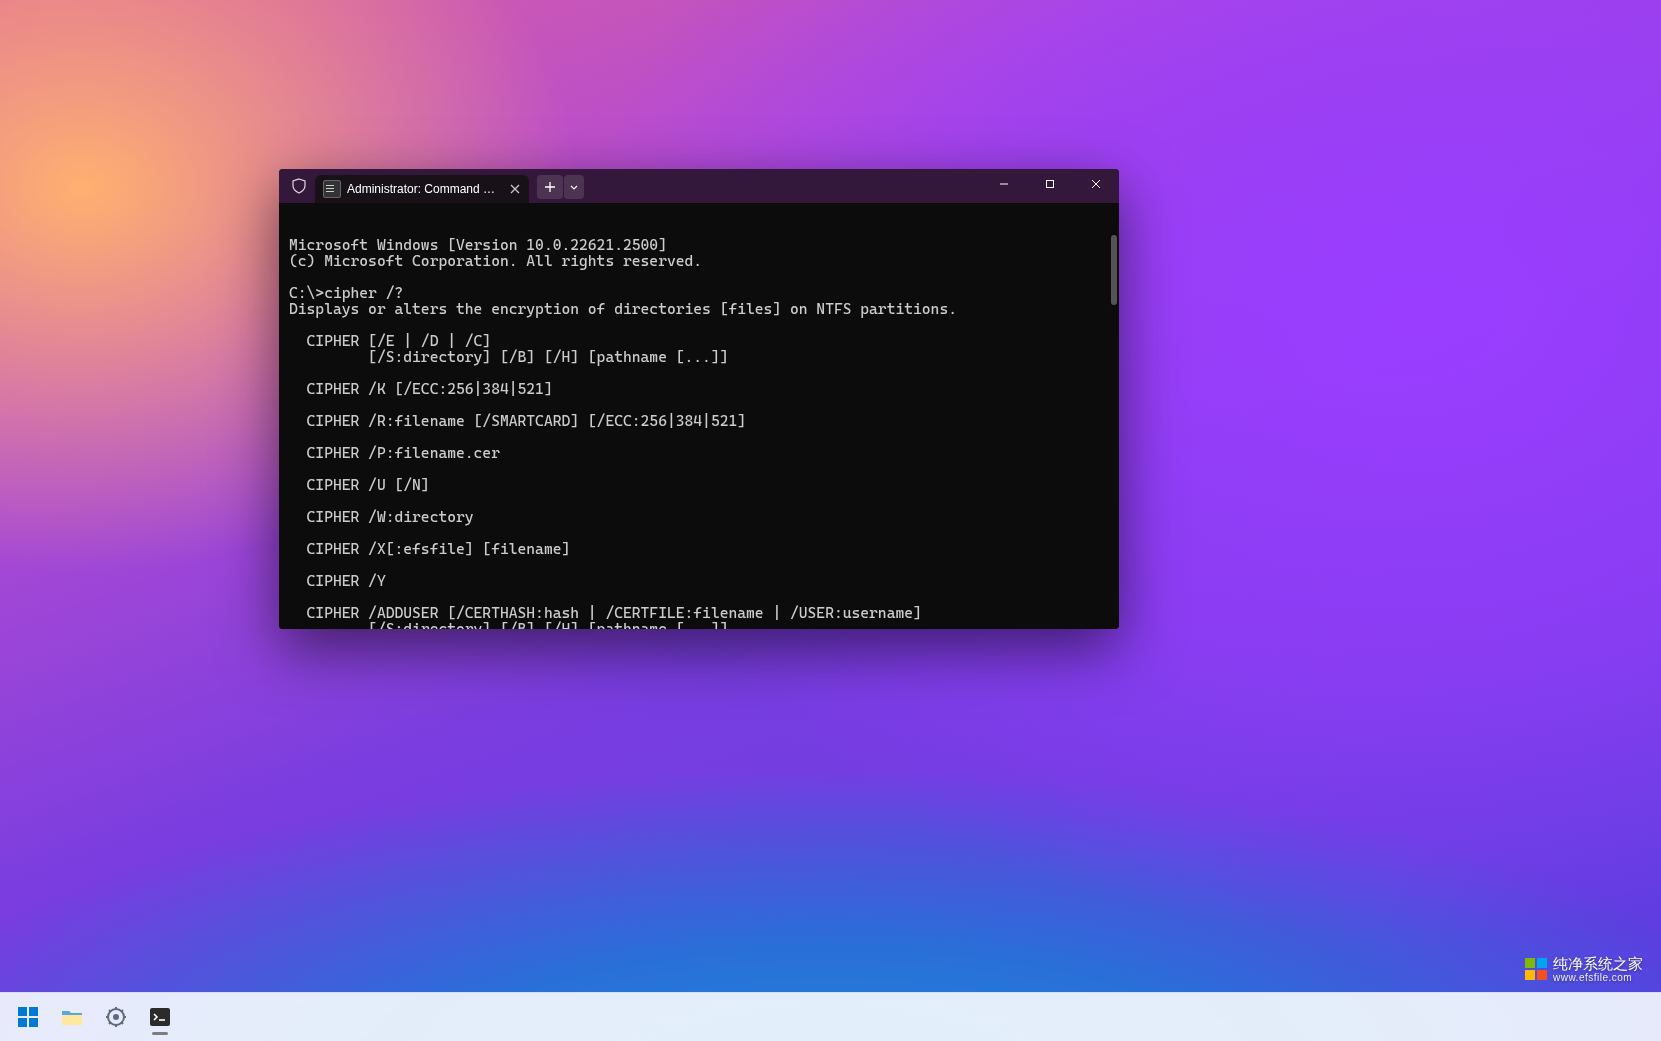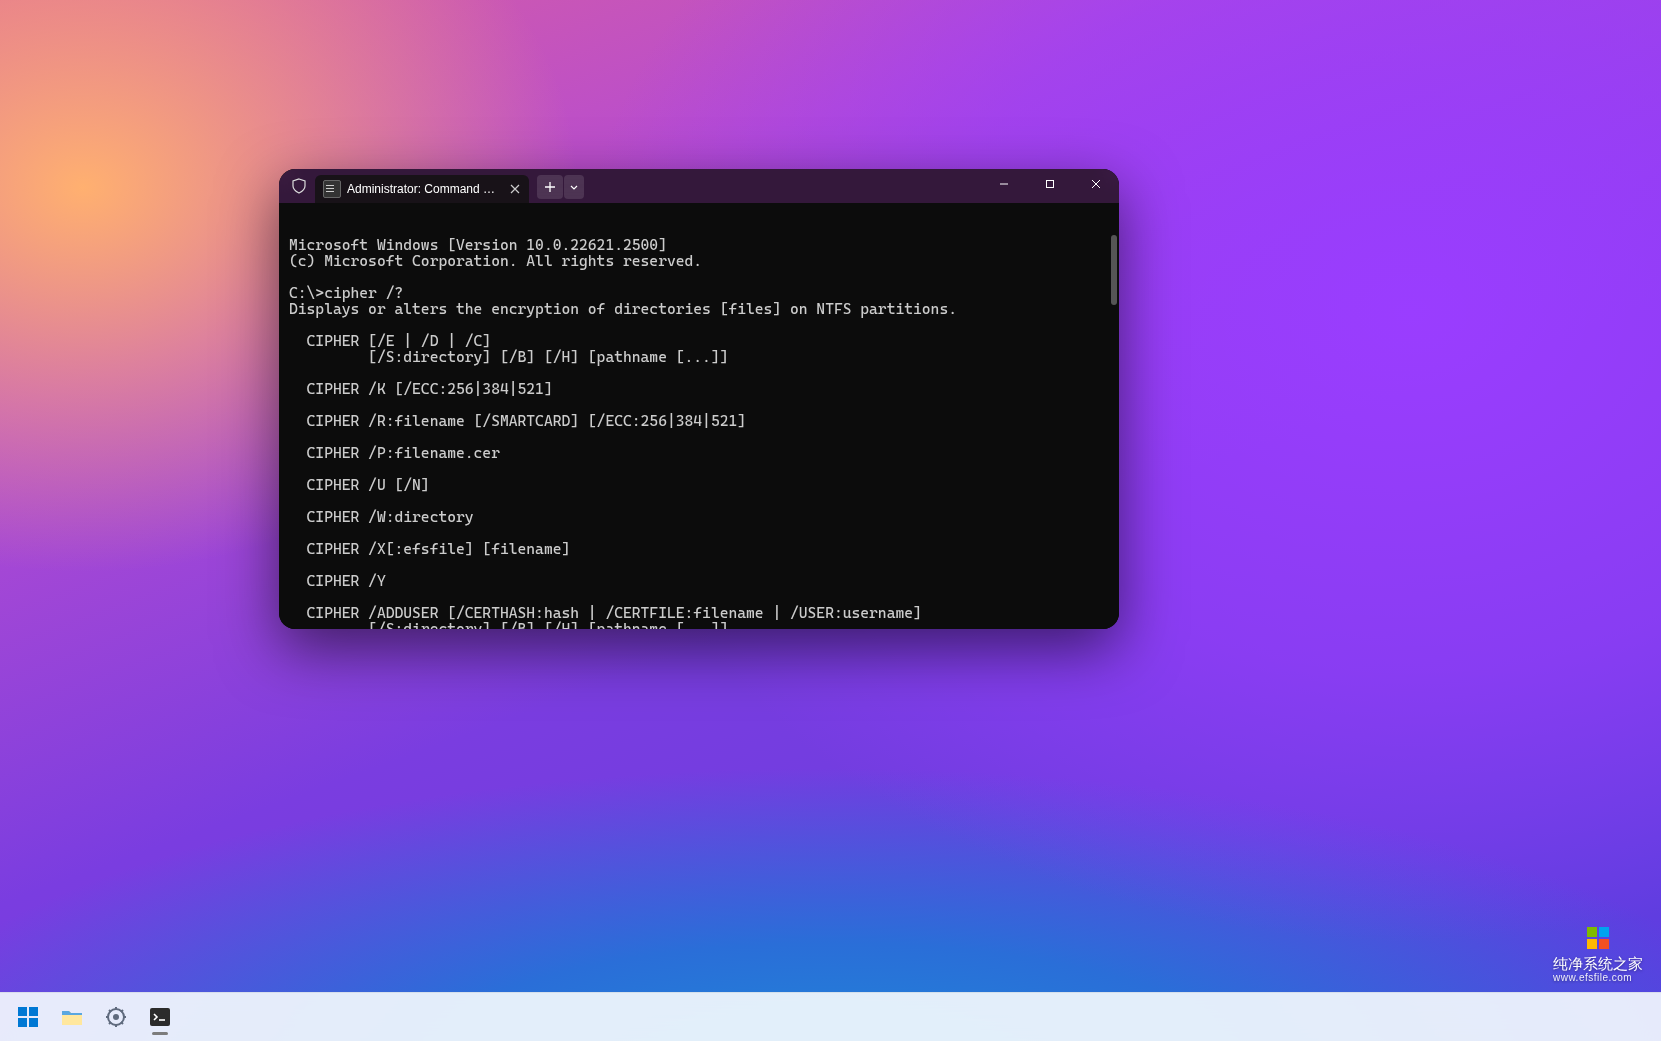--- a/index.html
+++ b/index.html
@@ -11,21 +11,21 @@
       linear-gradient(160deg, #d85fa0 0%, #b74cd0 25%, #7a3de0 55%, #5a3de0 100%);
     position:relative;
   }
 
   
   .window{
     position:absolute;
     left:279px; top:169px;
     width:840px; height:460px;
     background:#0c0c0c;
-    border-radius:16px;
+    border-radius:4px;
     box-shadow:0 20px 60px rgba(0,0,0,0.55);
     display:flex; flex-direction:column;
     overflow:hidden;
   }
   .titlebar{
     height:34px;
     background:rgba(70,30,80,0.7);
     backdrop-filter:blur(10px);
     display:flex; align-items:center;
     position:relative;
@@ -115,21 +115,20 @@
     content:"";position:absolute;bottom:2px;left:50%;transform:translateX(-50%);
     width:16px;height:3px;background:#7c7c7c;border-radius:2px;
   }
 
   
   .watermark{
     position:absolute;right:18px;bottom:58px;
     display:flex;align-items:center;gap:6px;
     color:#fff;font-size:15px;
     text-shadow:0 1px 3px rgba(0,0,0,0.4);
-    flex-direction:column;
   }
   .watermark .sub{font-size:10px;opacity:0.9;display:block;margin-top:-2px;letter-spacing:0.5px;}
   .wm-logo{
     width:22px;height:22px;display:grid;grid-template-columns:1fr 1fr;grid-template-rows:1fr 1fr;gap:2px;
   }
   .wm-logo span:nth-child(1){background:#7fba00;}
   .wm-logo span:nth-child(2){background:#00a4ef;}
   .wm-logo span:nth-child(3){background:#ffb900;}
   .wm-logo span:nth-child(4){background:#f25022;}
 </style>

